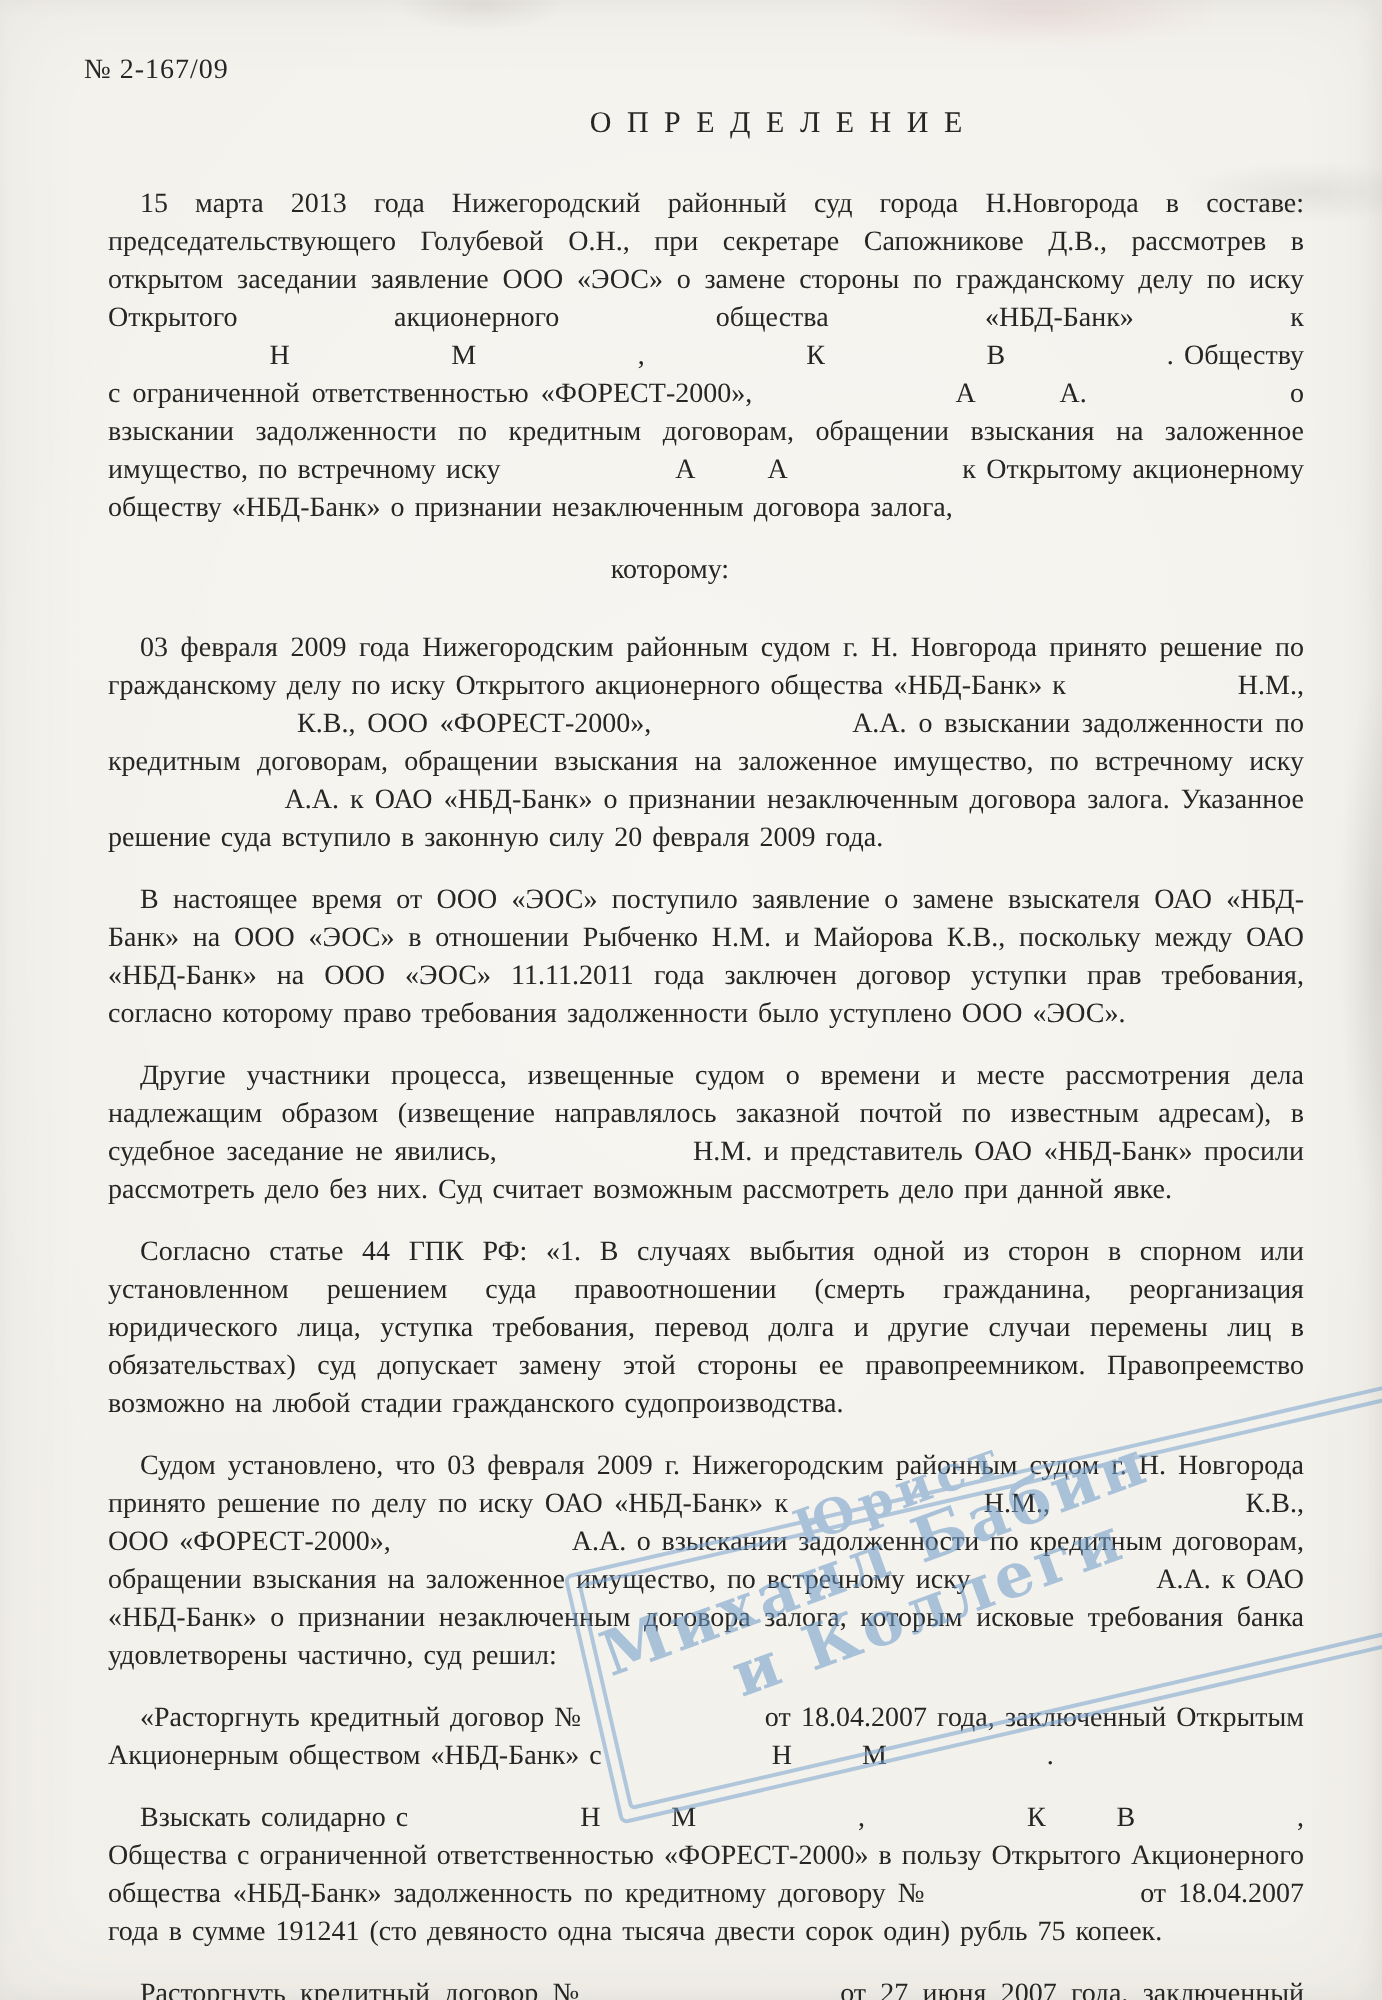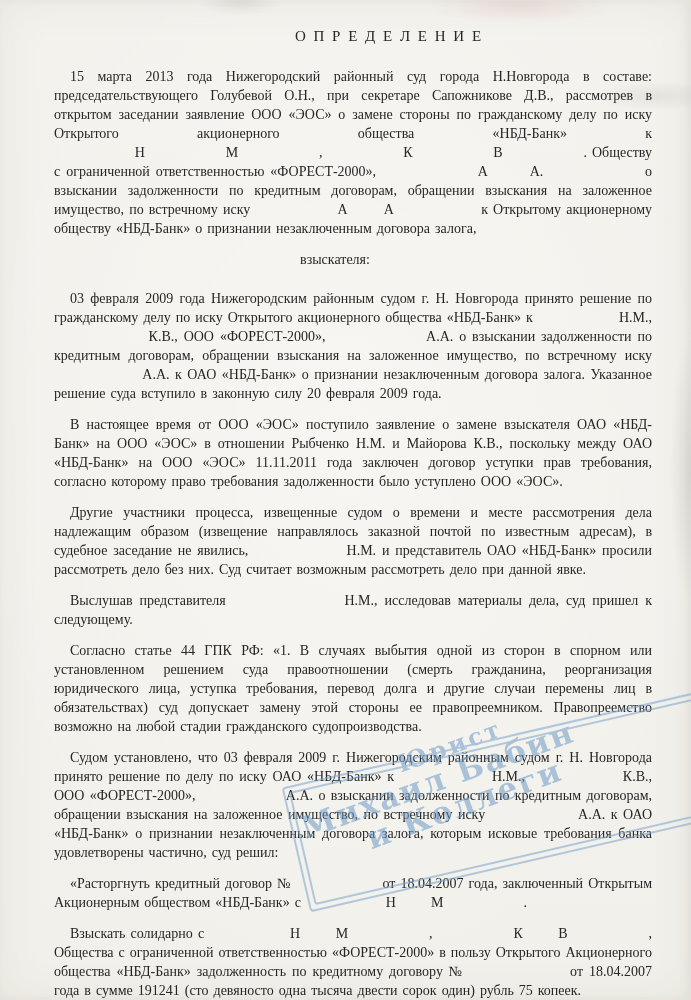--- a/index.html
+++ b/index.html
@@ -68,27 +68,27 @@
   }
   .wm-line1 { font-size:24px; margin-left:118px; letter-spacing:3px; }
   .wm-line2 { font-size:31px; margin-left:6px;  letter-spacing:2px; }
   .wm-line3 { font-size:31px; margin-left:64px; letter-spacing:2px; }
 </style>
 </head>
 <body>
 
 <div class="page">
   <div class="content">
+    <div class="case-number">№ 2-167/09</div>
     <div class="doc-title">О П Р Е Д Е Л Е Н И Е</div>
     <p class="para after-title">15 марта 2013 года Нижегородский районный суд города Н.Новгорода в составе: председательствующего Голубевой О.Н., при секретаре Сапожникове Д.В., рассмотрев в открытом заседании заявление ООО «ЭОС» о замене стороны по гражданскому делу по иску Открытого акционерного общества «НБД-Банк» к &nbsp;&nbsp;&nbsp;&nbsp;&nbsp;&nbsp;&nbsp;&nbsp;&nbsp;&nbsp;&nbsp;&nbsp;&nbsp;&nbsp;&nbsp;&nbsp;Н&nbsp;&nbsp;&nbsp;&nbsp;&nbsp;&nbsp;&nbsp;&nbsp;&nbsp;&nbsp;&nbsp;&nbsp;&nbsp;&nbsp;&nbsp;&nbsp;М&nbsp;&nbsp;&nbsp;&nbsp;&nbsp;&nbsp;&nbsp;&nbsp;&nbsp;&nbsp;&nbsp;&nbsp;&nbsp;&nbsp;&nbsp;&nbsp;,&nbsp;&nbsp;&nbsp;&nbsp;&nbsp;&nbsp;&nbsp;&nbsp;&nbsp;&nbsp;&nbsp;&nbsp;&nbsp;&nbsp;&nbsp;&nbsp;К&nbsp;&nbsp;&nbsp;&nbsp;&nbsp;&nbsp;&nbsp;&nbsp;&nbsp;&nbsp;&nbsp;&nbsp;&nbsp;&nbsp;&nbsp;&nbsp;В&nbsp;&nbsp;&nbsp;&nbsp;&nbsp;&nbsp;&nbsp;&nbsp;&nbsp;&nbsp;&nbsp;&nbsp;&nbsp;&nbsp;&nbsp;&nbsp;. Обществу с ограниченной ответственностью «ФОРЕСТ-2000», &nbsp;&nbsp;&nbsp;&nbsp;&nbsp;&nbsp;&nbsp;&nbsp;&nbsp;&nbsp;&nbsp;&nbsp;&nbsp;&nbsp;&nbsp;&nbsp;А&nbsp;&nbsp;&nbsp;&nbsp;&nbsp;&nbsp;&nbsp;А.&nbsp;&nbsp;&nbsp;&nbsp;&nbsp;&nbsp;&nbsp;&nbsp;&nbsp;&nbsp;&nbsp;&nbsp;&nbsp;&nbsp;&nbsp;&nbsp; о взыскании задолженности по кредитным договорам, обращении взыскания на заложенное имущество, по встречному иску &nbsp;&nbsp;&nbsp;&nbsp;&nbsp;&nbsp;&nbsp;&nbsp;&nbsp;&nbsp;&nbsp;&nbsp;&nbsp;&nbsp;&nbsp;&nbsp;А&nbsp;&nbsp;&nbsp;&nbsp;&nbsp;&nbsp;&nbsp;А&nbsp;&nbsp;&nbsp;&nbsp;&nbsp;&nbsp;&nbsp;&nbsp;&nbsp;&nbsp;&nbsp;&nbsp;&nbsp;&nbsp;&nbsp;&nbsp; к Открытому акционерному обществу «НБД-Банк» о признании незаключенным договора залога,</p>
-    <p class="para center">взыскателя:</p>
+    <p class="para center">которому:</p>
     <p class="para">03 февраля 2009 года Нижегородским районным судом г. Н. Новгорода принято решение по гражданскому делу по иску Открытого акционерного общества «НБД-Банк» к &nbsp;&nbsp;&nbsp;&nbsp;&nbsp;&nbsp;&nbsp;&nbsp;&nbsp;&nbsp;&nbsp;&nbsp;&nbsp;&nbsp;&nbsp;&nbsp;Н.М., &nbsp;&nbsp;&nbsp;&nbsp;&nbsp;&nbsp;&nbsp;&nbsp;&nbsp;&nbsp;&nbsp;&nbsp;&nbsp;&nbsp;&nbsp;&nbsp;К.В., ООО «ФОРЕСТ-2000», &nbsp;&nbsp;&nbsp;&nbsp;&nbsp;&nbsp;&nbsp;&nbsp;&nbsp;&nbsp;&nbsp;&nbsp;&nbsp;&nbsp;&nbsp;&nbsp;А.А. о взыскании задолженности по кредитным договорам, обращении взыскания на заложенное имущество, по встречному иску &nbsp;&nbsp;&nbsp;&nbsp;&nbsp;&nbsp;&nbsp;&nbsp;&nbsp;&nbsp;&nbsp;&nbsp;&nbsp;&nbsp;&nbsp;&nbsp;А.А. к ОАО «НБД-Банк» о признании незаключенным договора залога. Указанное решение суда  вступило в законную силу 20 февраля 2009 года.</p>
     <p class="para">В настоящее время от ООО «ЭОС» поступило заявление о замене взыскателя ОАО  «НБД-Банк» на ООО «ЭОС» в отношении Рыбченко Н.М. и Майорова К.В., поскольку между ОАО  «НБД-Банк» на ООО «ЭОС» 11.11.2011 года заключен договор уступки прав требования, согласно которому право требования задолженности было уступлено ООО «ЭОС».</p>
     <p class="para">Другие участники процесса, извещенные судом о времени и месте рассмотрения дела надлежащим образом (извещение направлялось заказной почтой по известным адресам), в судебное заседание не явились, &nbsp;&nbsp;&nbsp;&nbsp;&nbsp;&nbsp;&nbsp;&nbsp;&nbsp;&nbsp;&nbsp;&nbsp;&nbsp;&nbsp;&nbsp;&nbsp;Н.М. и представитель ОАО «НБД-Банк» просили рассмотреть дело без них. Суд считает возможным рассмотреть дело при данной явке.</p>
-    <p class="para">Выслушав представителя &nbsp;&nbsp;&nbsp;&nbsp;&nbsp;&nbsp;&nbsp;&nbsp;&nbsp;&nbsp;&nbsp;&nbsp;&nbsp;&nbsp;&nbsp;&nbsp;Н.М., исследовав материалы дела, суд пришел к следующему.</p>
     <p class="para">Согласно статье 44 ГПК РФ: «1. В случаях выбытия одной из сторон в спорном или установленном решением суда правоотношении (смерть гражданина, реорганизация юридического лица, уступка требования, перевод долга и другие случаи перемены лиц в обязательствах) суд допускает замену этой стороны ее правопреемником. Правопреемство возможно на любой стадии гражданского судопроизводства.</p>
     <p class="para">Судом установлено, что 03 февраля 2009 г. Нижегородским районным судом г. Н. Новгорода принято решение по делу по иску ОАО «НБД-Банк» к &nbsp;&nbsp;&nbsp;&nbsp;&nbsp;&nbsp;&nbsp;&nbsp;&nbsp;&nbsp;&nbsp;&nbsp;&nbsp;&nbsp;&nbsp;&nbsp;Н.М., &nbsp;&nbsp;&nbsp;&nbsp;&nbsp;&nbsp;&nbsp;&nbsp;&nbsp;&nbsp;&nbsp;&nbsp;&nbsp;&nbsp;&nbsp;&nbsp;К.В., ООО «ФОРЕСТ-2000», &nbsp;&nbsp;&nbsp;&nbsp;&nbsp;&nbsp;&nbsp;&nbsp;&nbsp;&nbsp;&nbsp;&nbsp;&nbsp;&nbsp;&nbsp;&nbsp;А.А. о взыскании задолженности по кредитным договорам, обращении взыскания на заложенное имущество, по встречному иску &nbsp;&nbsp;&nbsp;&nbsp;&nbsp;&nbsp;&nbsp;&nbsp;&nbsp;&nbsp;&nbsp;&nbsp;&nbsp;&nbsp;&nbsp;&nbsp;А.А. к ОАО «НБД-Банк» о признании незаключенным договора залога, которым исковые требования банка удовлетворены частично, суд решил:</p>
     <p class="para">«Расторгнуть кредитный договор № &nbsp;&nbsp;&nbsp;&nbsp;&nbsp;&nbsp;&nbsp;&nbsp;&nbsp;&nbsp;&nbsp;&nbsp;&nbsp;&nbsp;&nbsp;&nbsp; от 18.04.2007 года, заключенный  Открытым Акционерным обществом «НБД-Банк» с &nbsp;&nbsp;&nbsp;&nbsp;&nbsp;&nbsp;&nbsp;&nbsp;&nbsp;&nbsp;&nbsp;&nbsp;&nbsp;&nbsp;&nbsp;&nbsp;Н&nbsp;&nbsp;&nbsp;&nbsp;&nbsp;&nbsp;&nbsp;М&nbsp;&nbsp;&nbsp;&nbsp;&nbsp;&nbsp;&nbsp;&nbsp;&nbsp;&nbsp;&nbsp;&nbsp;&nbsp;&nbsp;&nbsp;&nbsp;.</p>
     <p class="para">Взыскать солидарно с &nbsp;&nbsp;&nbsp;&nbsp;&nbsp;&nbsp;&nbsp;&nbsp;&nbsp;&nbsp;&nbsp;&nbsp;&nbsp;&nbsp;&nbsp;&nbsp;Н&nbsp;&nbsp;&nbsp;&nbsp;&nbsp;&nbsp;&nbsp;М&nbsp;&nbsp;&nbsp;&nbsp;&nbsp;&nbsp;&nbsp;&nbsp;&nbsp;&nbsp;&nbsp;&nbsp;&nbsp;&nbsp;&nbsp;&nbsp;,&nbsp;&nbsp;&nbsp;&nbsp;&nbsp;&nbsp;&nbsp;&nbsp;&nbsp;&nbsp;&nbsp;&nbsp;&nbsp;&nbsp;&nbsp;&nbsp;К&nbsp;&nbsp;&nbsp;&nbsp;&nbsp;&nbsp;&nbsp;В&nbsp;&nbsp;&nbsp;&nbsp;&nbsp;&nbsp;&nbsp;&nbsp;&nbsp;&nbsp;&nbsp;&nbsp;&nbsp;&nbsp;&nbsp;&nbsp;, Общества с ограниченной ответственностью «ФОРЕСТ-2000» в пользу Открытого Акционерного общества «НБД-Банк» задолженность по кредитному договору № &nbsp;&nbsp;&nbsp;&nbsp;&nbsp;&nbsp;&nbsp;&nbsp;&nbsp;&nbsp;&nbsp;&nbsp;&nbsp;&nbsp;&nbsp;&nbsp; от 18.04.2007 года в сумме 191241 (сто девяносто одна тысяча двести сорок один) рубль 75  копеек.</p>
     <p class="para">Расторгнуть кредитный договор № &nbsp;&nbsp;&nbsp;&nbsp;&nbsp;&nbsp;&nbsp;&nbsp;&nbsp;&nbsp;&nbsp;&nbsp;&nbsp;&nbsp;&nbsp;&nbsp; от 27 июня 2007 года, заключенный  Открытым Акционерным обществом «НБД-Банк» с &nbsp;&nbsp;&nbsp;&nbsp;&nbsp;&nbsp;&nbsp;&nbsp;&nbsp;&nbsp;&nbsp;&nbsp;&nbsp;&nbsp;&nbsp;&nbsp;Н&nbsp;&nbsp;&nbsp;&nbsp;&nbsp;&nbsp;&nbsp;М&nbsp;&nbsp;&nbsp;&nbsp;&nbsp;&nbsp;&nbsp;&nbsp;&nbsp;&nbsp;&nbsp;&nbsp;&nbsp;&nbsp;&nbsp;&nbsp;.</p>
 
   </div>
 
   <div class="stamp">
     <div class="frame"></div>

